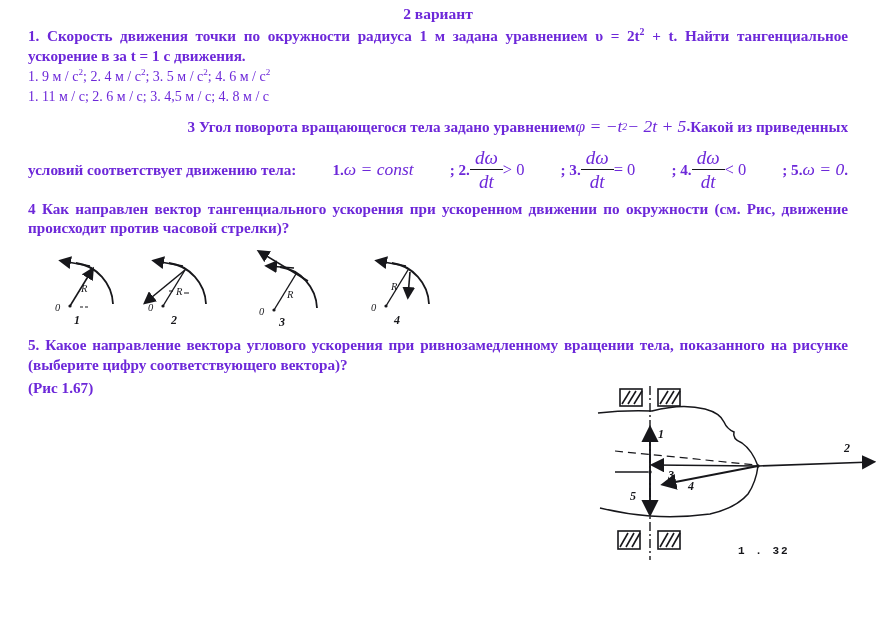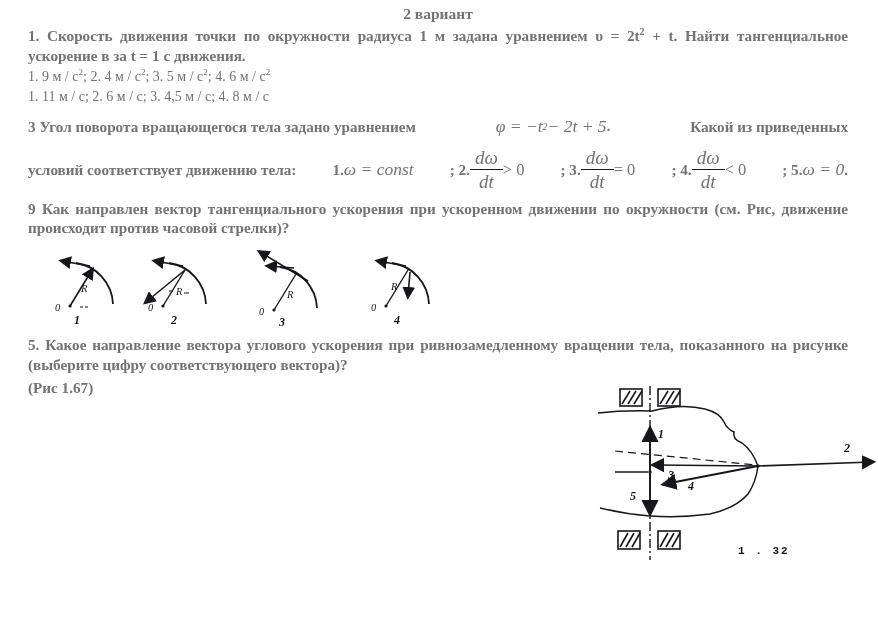--- a/index.html
+++ b/index.html
@@ -1,23 +1,23 @@
 <!DOCTYPE html>
 <html><head>
 <meta charset="utf-8">
 <style>
   html,body{margin:0;padding:0;background:#ffffff;}
   .page{position:relative;width:878px;height:622px;background:#ffffff;
-        font-family:"Liberation Serif",serif;color:#737373;overflow:hidden;}
+        font-family:"Liberation Serif",serif;color:#6d28d9;overflow:hidden;}
   .content{padding:4px 30px 0 28px;}
   .title{text-align:center;font-weight:bold;font-size:15.5px;line-height:1.25;}
   p.q{margin:3px 0 1px;font-size:15.2px;font-weight:bold;text-align:justify;line-height:1.3;}
   p.ans{margin:1px 0 2px;font-size:14px;font-weight:normal;line-height:1.3;}
   sup{font-size:0.65em;}
-  .q3line1{display:flex;align-items:baseline;justify-content:space-between;
+  .q3line1{display:flex;align-items:baseline;justify-content:flex-end;
            margin:10px 0 2px;font-size:15.2px;font-weight:bold;white-space:nowrap;}
   .q3line2{display:flex;align-items:center;justify-content:space-between;
            margin:10px 0 6px;font-size:15.2px;font-weight:bold;white-space:nowrap;}
   .grp{display:inline-flex;align-items:center;column-gap:0;}
   .math{font-style:italic;font-weight:normal;}
   .fml{font-size:17.5px;}
   .rel{font-size:16.5px;font-weight:normal;}
   .frac{display:inline-flex;flex-direction:column;align-items:center;
         font-size:19px;line-height:1.12;font-weight:normal;}
   .frac .num{border-bottom:1.6px solid #17171b;padding:0 5px 1px;}
@@ -87,21 +87,21 @@
           </span>
           <span class="rel">&lt; 0</span>
         </span>
       <span class="grp">
           <span>; 5.</span>
           <span class="math fml">ω = 0</span>
           <span>.</span>
         </span>
     </div>
 
-    <p class="q">9 Как направлен вектор тангенциального ускорения при ускоренном движении по окружности (см. Рис, движение происходит против часовой стрелки)?</p>
+    <p class="q">4 Как направлен вектор тангенциального ускорения при ускоренном движении по окружности (см. Рис, движение происходит против часовой стрелки)?</p>
 
     <div class="figrow">
 
       <svg id="f1" width="105" height="88" viewBox="0 0 105 88">
         <defs>
             <marker id="f1a" viewBox="0 0 10 10" refX="7" refY="5" markerWidth="8" markerHeight="8" orient="auto-start-reverse">
               <path d="M0 0 L10 5 L0 10 z" fill="#17171b"></path>
             </marker>
           </defs>
         <path d="M 26 23 A 43 43 0 0 1 63 64" fill="none" stroke="#17171b" stroke-width="1.8"></path>

